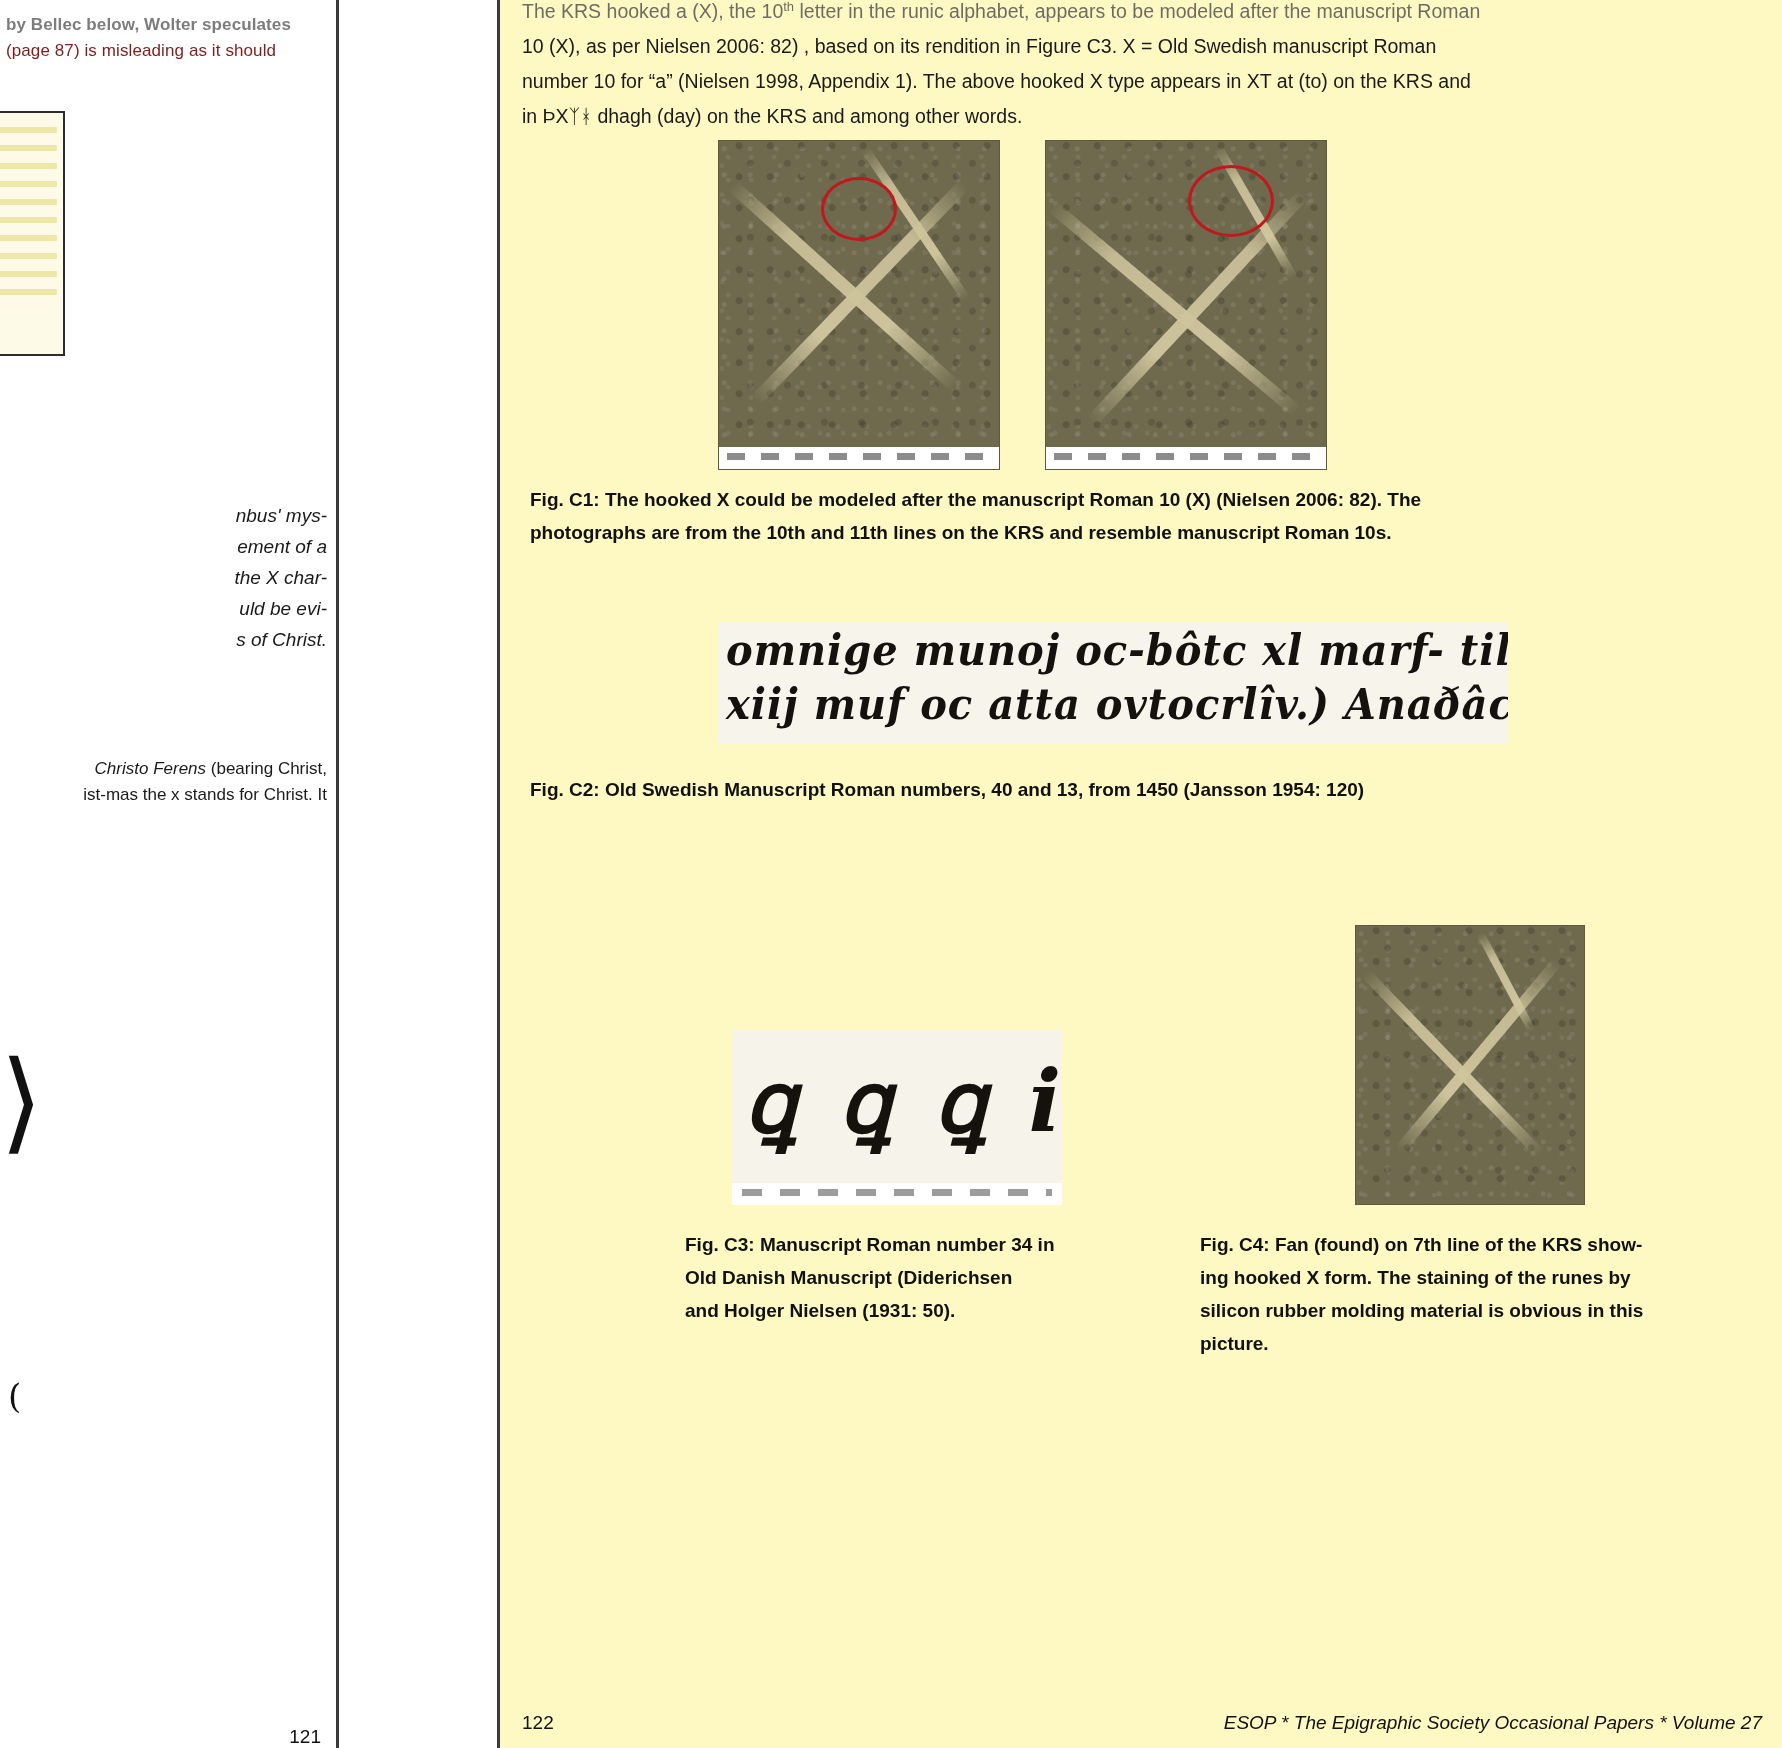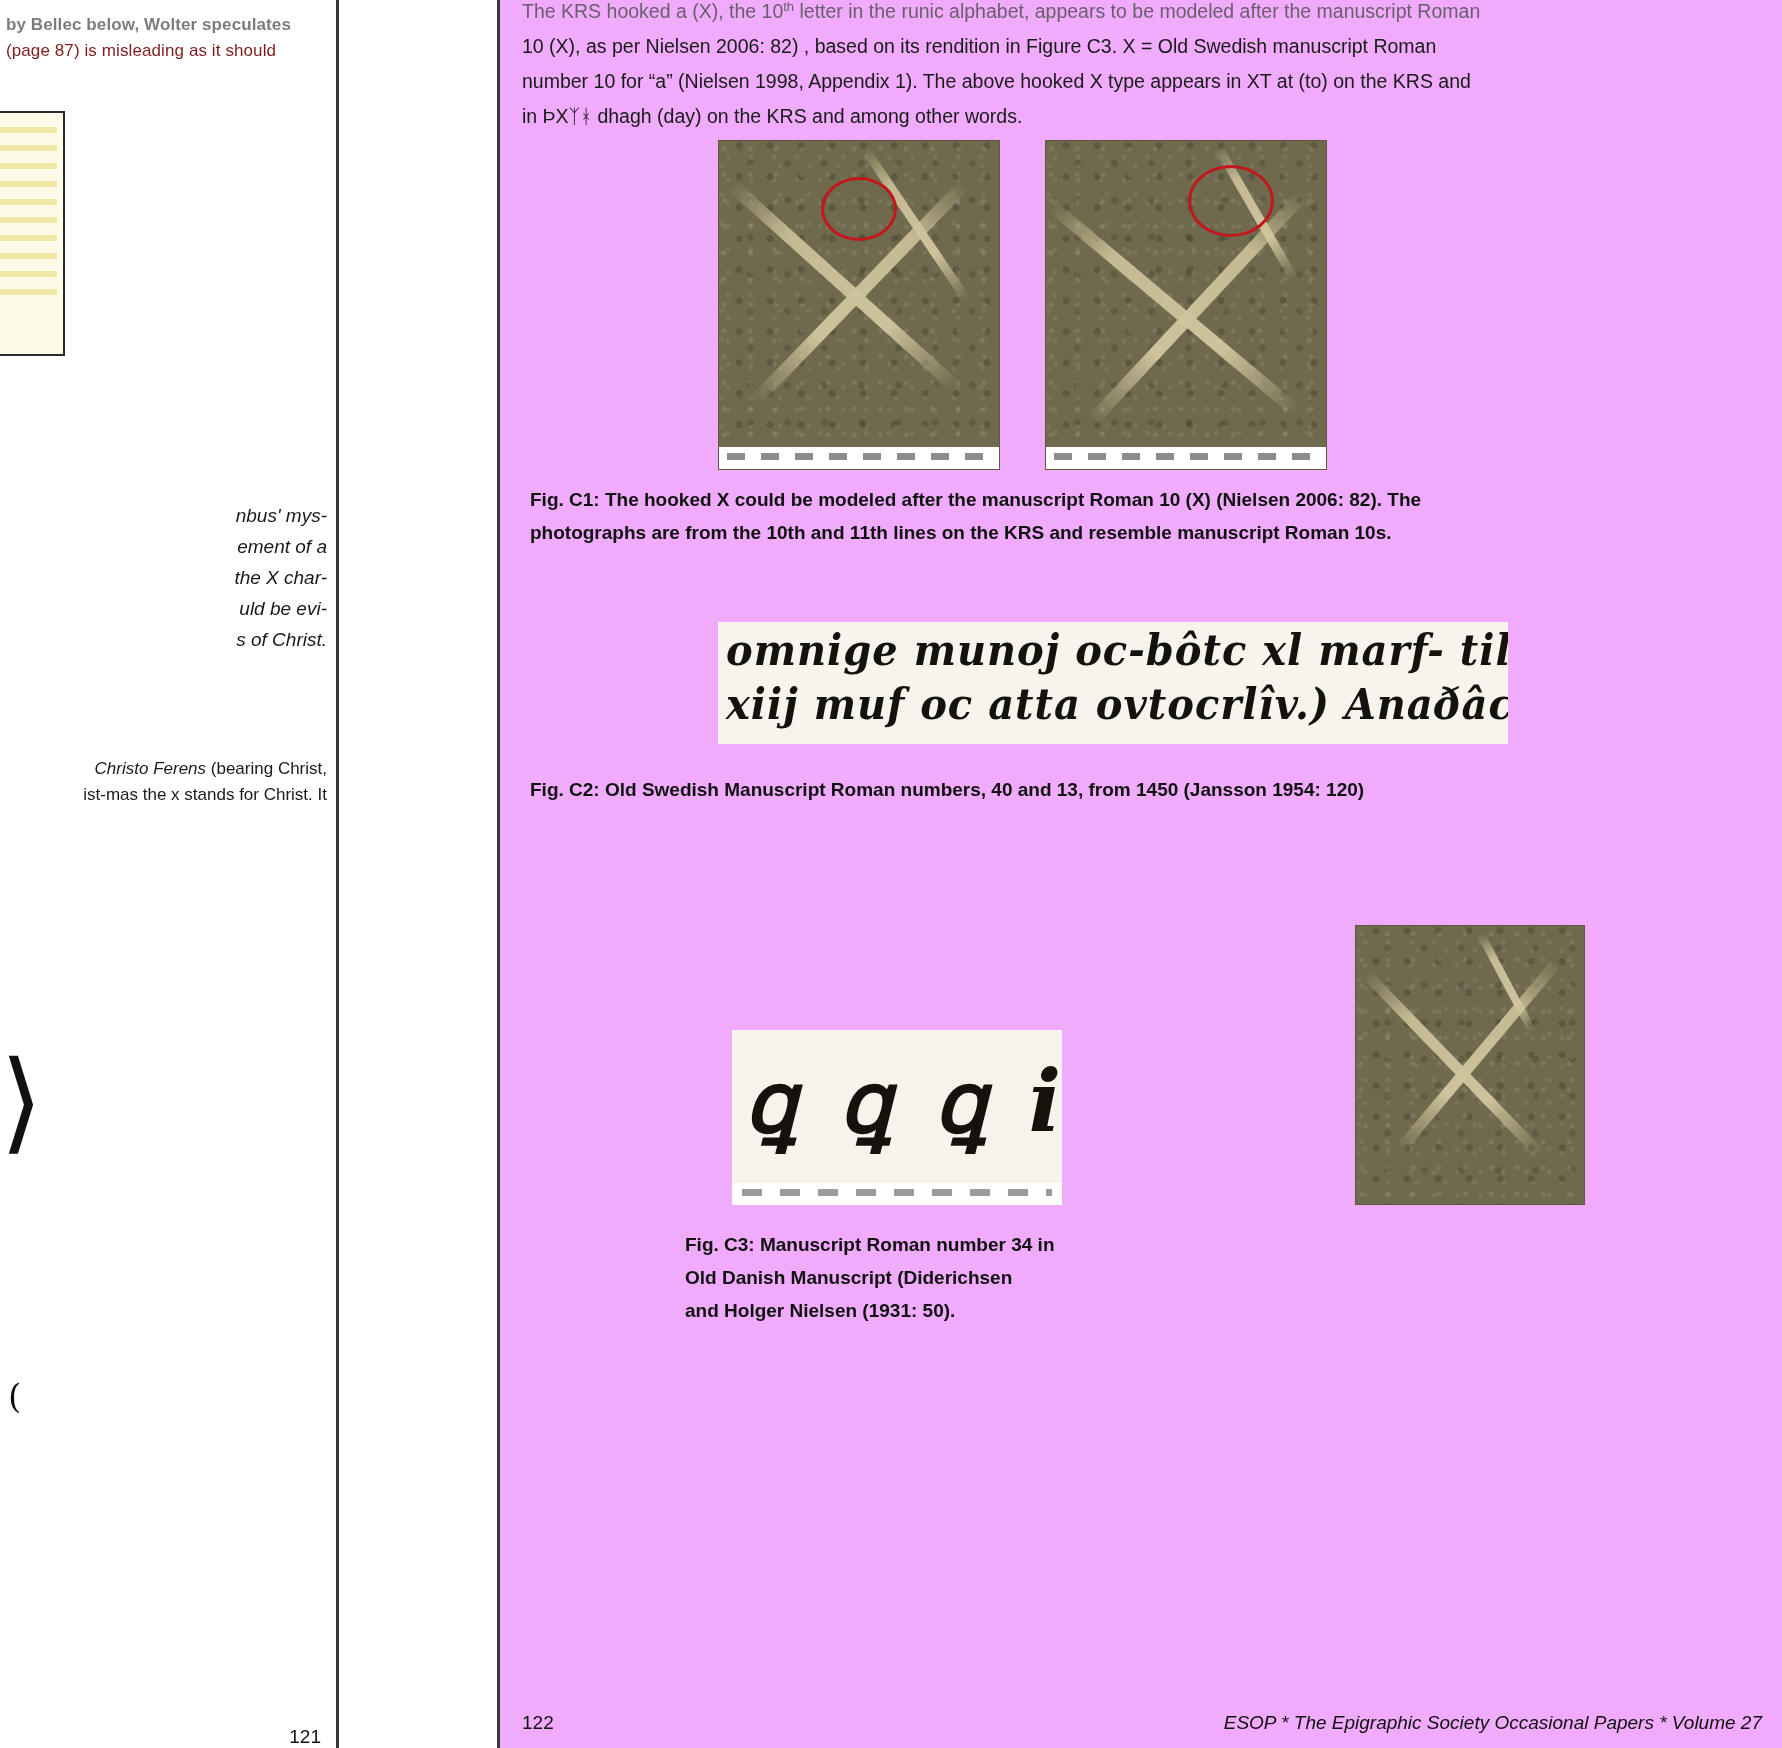--- a/index.html
+++ b/index.html
@@ -122,21 +122,21 @@
     bottom: 16px;
     font-size: 19px;
     color: #111;
   }
 
   
   .main-page {
     position: absolute;
     left: 500px; top: 0;
     width: 1282px; height: 1748px;
-    background: #f0abfc;
+    background: #fef9c3;
     padding: 0 22px 3px 22px;
   }
   .para {
     position: absolute;
     left: 22px;
     top: -12px;
     width: 1238px;
     font-size: 19.5px;
     line-height: 35px;
     color: #1a1a1a;
@@ -382,18 +382,24 @@
       <span>and Holger Nielsen (1931: 50).</span>
     </div>
 
     <div class="photo" id="photo-c4">
       <div class="grain"></div>
       <div class="xstroke" style="left:14px; top:44px; width:250px; height:11px; transform:rotate(46deg); transform-origin:left top;"></div>
       <div class="xstroke" style="left:205px; top:40px; width:245px; height:11px; transform:rotate(130deg); transform-origin:left top;"></div>
       <div class="xstroke" style="left:128px; top:6px; width:110px; height:8px; transform:rotate(62deg); transform-origin:left top;"></div>
     </div>
 
+    <div class="cap" id="cap-c4">
+      <span>Fig. C4: Fan (found) on 7th line of the KRS show-</span><br>
+      <span>ing hooked X form. The staining of the runes by</span><br>
+      <span>silicon rubber molding material is obvious in this</span><br>
+      <span>picture.</span>
+    </div>
 
     <div class="footer-pagenum">122</div>
     <div class="footer-right">ESOP * The Epigraphic Society Occasional Papers * Volume 27</div>
   </div>
 
 </div>
 
 </body></html>

